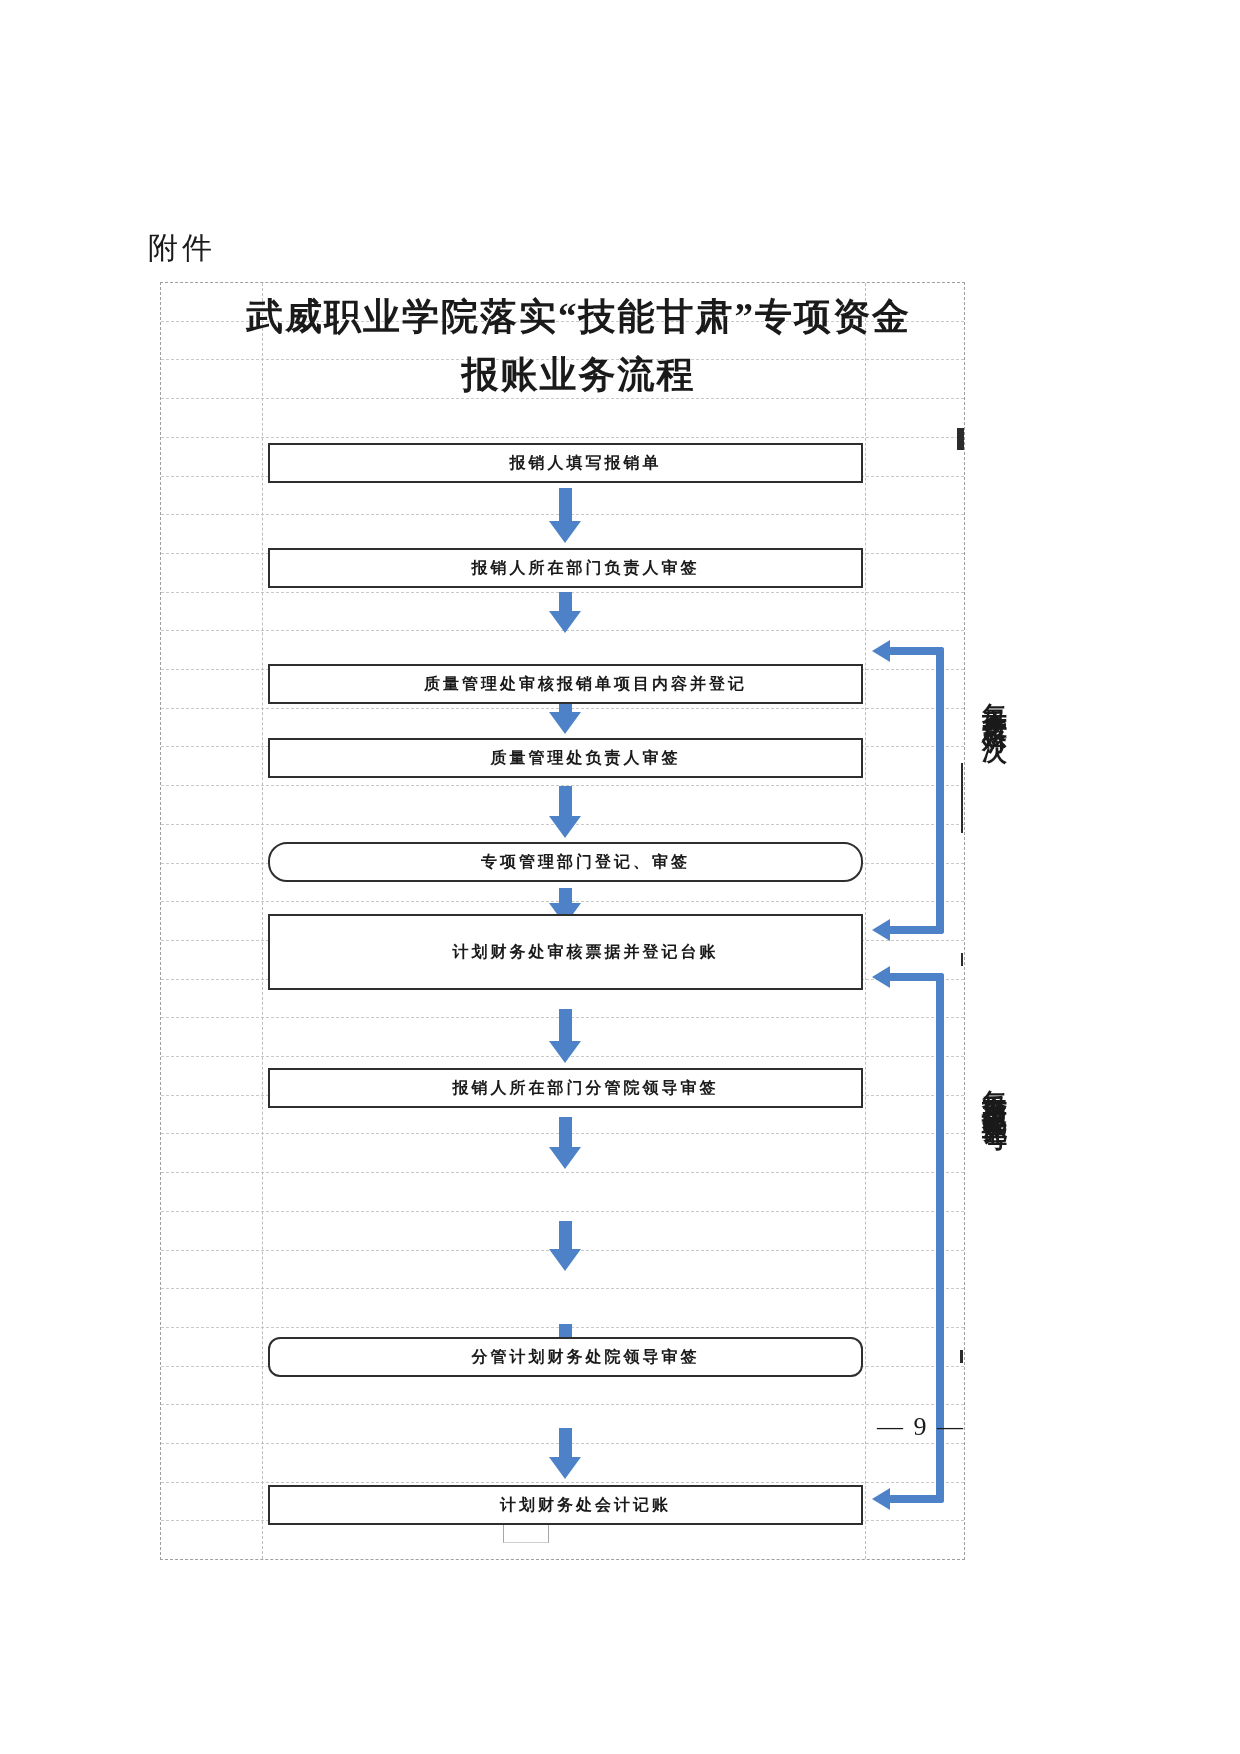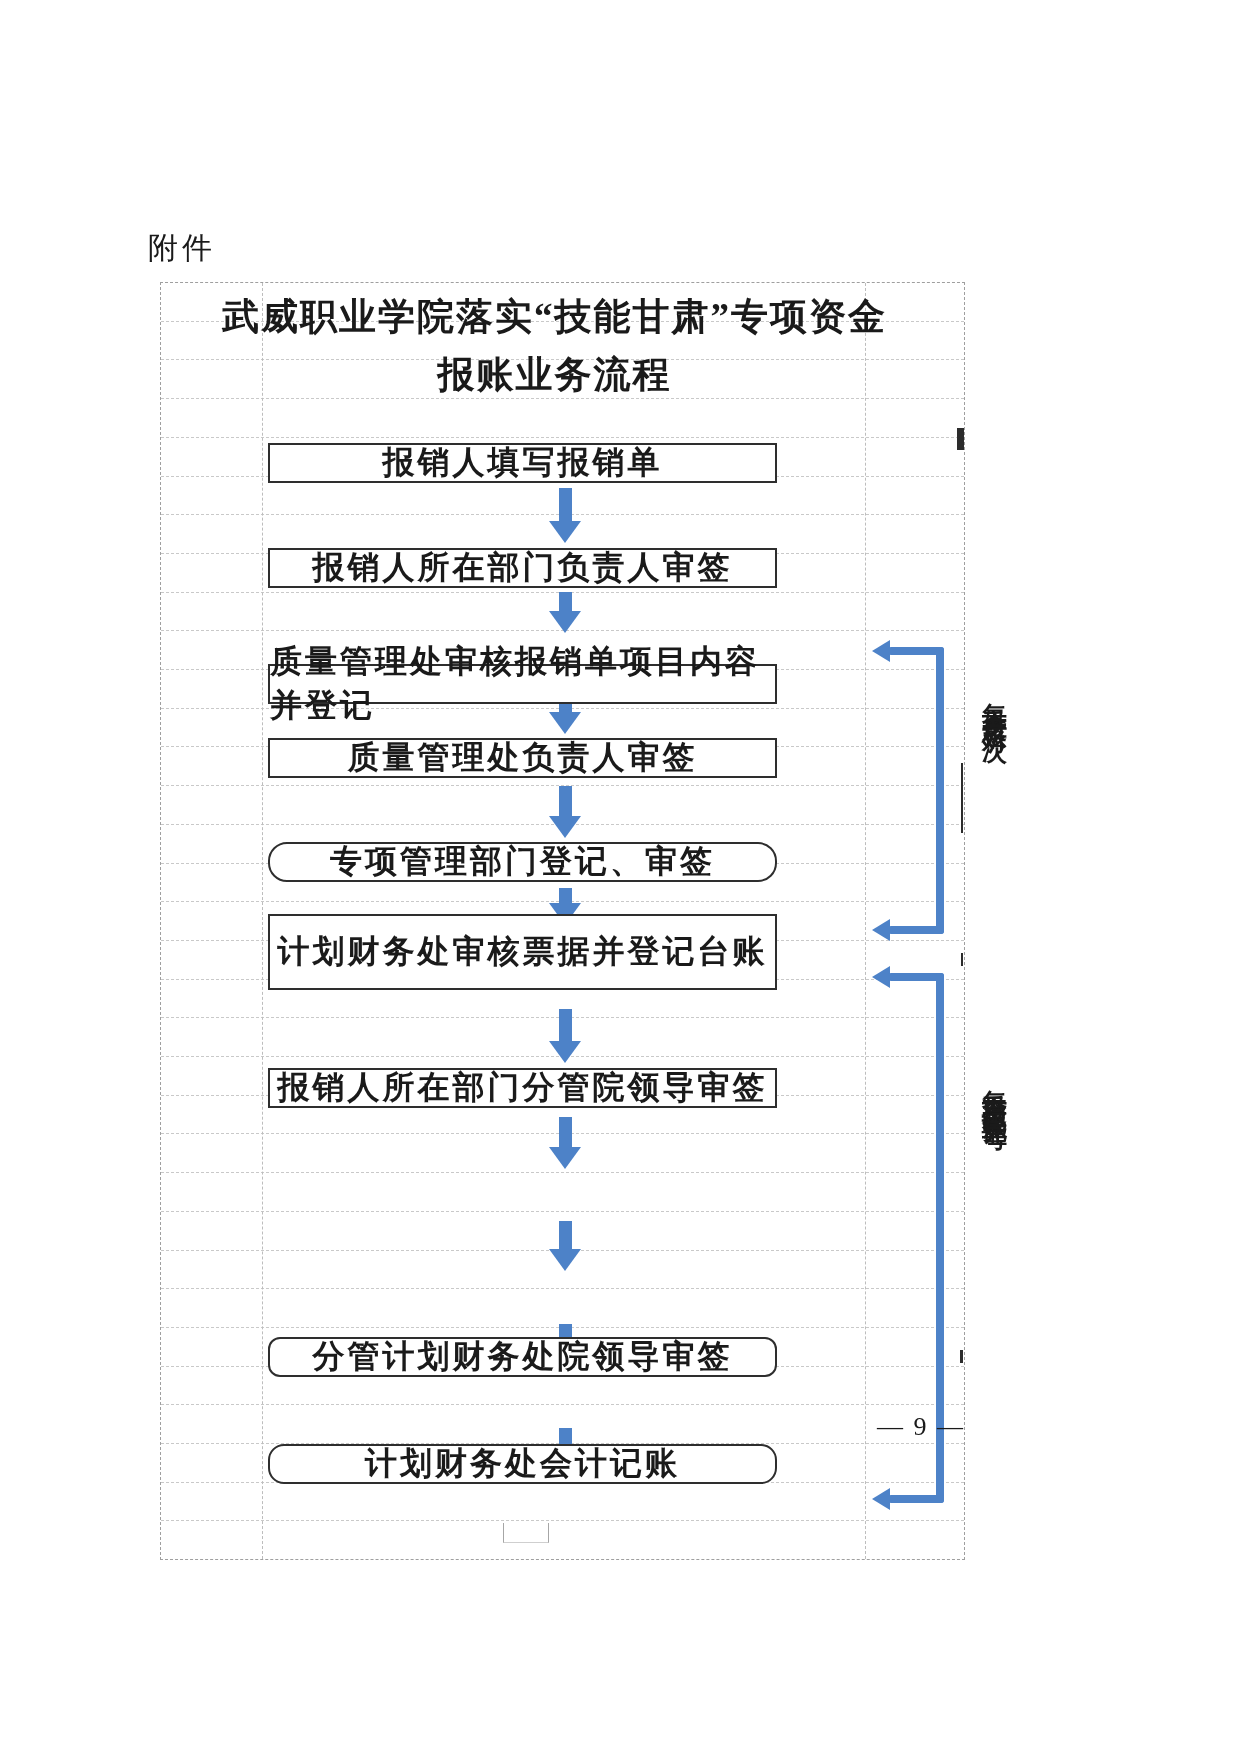--- a/index.html
+++ b/index.html
@@ -13,27 +13,27 @@
 
   .attachment{position:absolute;left:148px;top:228px;font-size:30px;letter-spacing:4px;}
 
   .frame{position:absolute;left:160px;top:282px;width:805px;height:1278px;
          border:1px dashed #9f9f9f;box-sizing:border-box;z-index:0;}
   .gridline{position:absolute;left:161px;width:803px;height:0;
             border-top:1px dashed #c9c9c9;z-index:0;}
   .vdash{position:absolute;top:283px;height:1276px;width:0;
          border-left:1px dashed #bdbdbd;z-index:0;}
 
-  .title{position:absolute;left:152px;width:805px;text-align:center;
+  .title{position:absolute;left:176px;width:805px;text-align:center;
          font-weight:bold;font-size:37px;letter-spacing:2px;z-index:3;}
 
-  .box{position:absolute;left:268px;width:509px;height:40px;
+  .box{position:absolute;left:268px;width:595px;height:40px;
        border:2px solid #2e2e2e;background:#ffffff;box-sizing:border-box;
        display:flex;align-items:center;justify-content:center;
-       font-weight:bold;font-size:32px;letter-spacing:3px;z-index:3;}
+       font-weight:bold;font-size:16px;letter-spacing:3px;z-index:3;padding-left:40px;}
   .box.tall{height:76px;}
 
   .arrow{position:absolute;left:549px;width:32px;z-index:2;
          display:flex;flex-direction:column;align-items:center;}
   .arrow .stem{width:13px;background:var(--blue);flex:1;}
   .arrow .head{width:0;height:0;border-left:16px solid transparent;
                border-right:16px solid transparent;border-top:22px solid var(--blue);}
 
   .hseg{position:absolute;height:8px;background:var(--blue);border-radius:3px;z-index:4;}
   .vseg{position:absolute;width:8px;background:var(--blue);border-radius:3px;z-index:4;}
@@ -101,21 +101,21 @@
   <div class="title" style="top:350px;">报账业务流程</div>
 
   <div class="box" style="top:443px;">报销人填写报销单</div>
   <div class="box" style="top:548px;">报销人所在部门负责人审签</div>
   <div class="box" style="top:637px;margin-top:27px;">质量管理处审核报销单项目内容并登记</div>
   <div class="box" style="top:738px;">质量管理处负责人审签</div>
   <div class="box" style="top:842px;border-radius:19px;">专项管理部门登记、审签</div>
   <div class="box tall" style="top:914px;">计划财务处审核票据并登记台账</div>
   <div class="box" style="top:1068px;">报销人所在部门分管院领导审签</div>
   <div class="box" style="top:1337px;border-radius:12px;">分管计划财务处院领导审签</div>
-  <div class="box" style="top:1444px;border-radius:16px;">计划财务处会计记账</div>
+  <div class="box" style="top:1485px;">计划财务处会计记账</div>
 
   <div class="arrow" style="top:488px;height:55px;">
       <div class="stem"></div>
       <div class="head"></div>
     </div>
   <div class="arrow" style="top:592px;height:41px;">
       <div class="stem"></div>
       <div class="head"></div>
     </div>
   <div class="arrow" style="top:682px;height:52px;">

